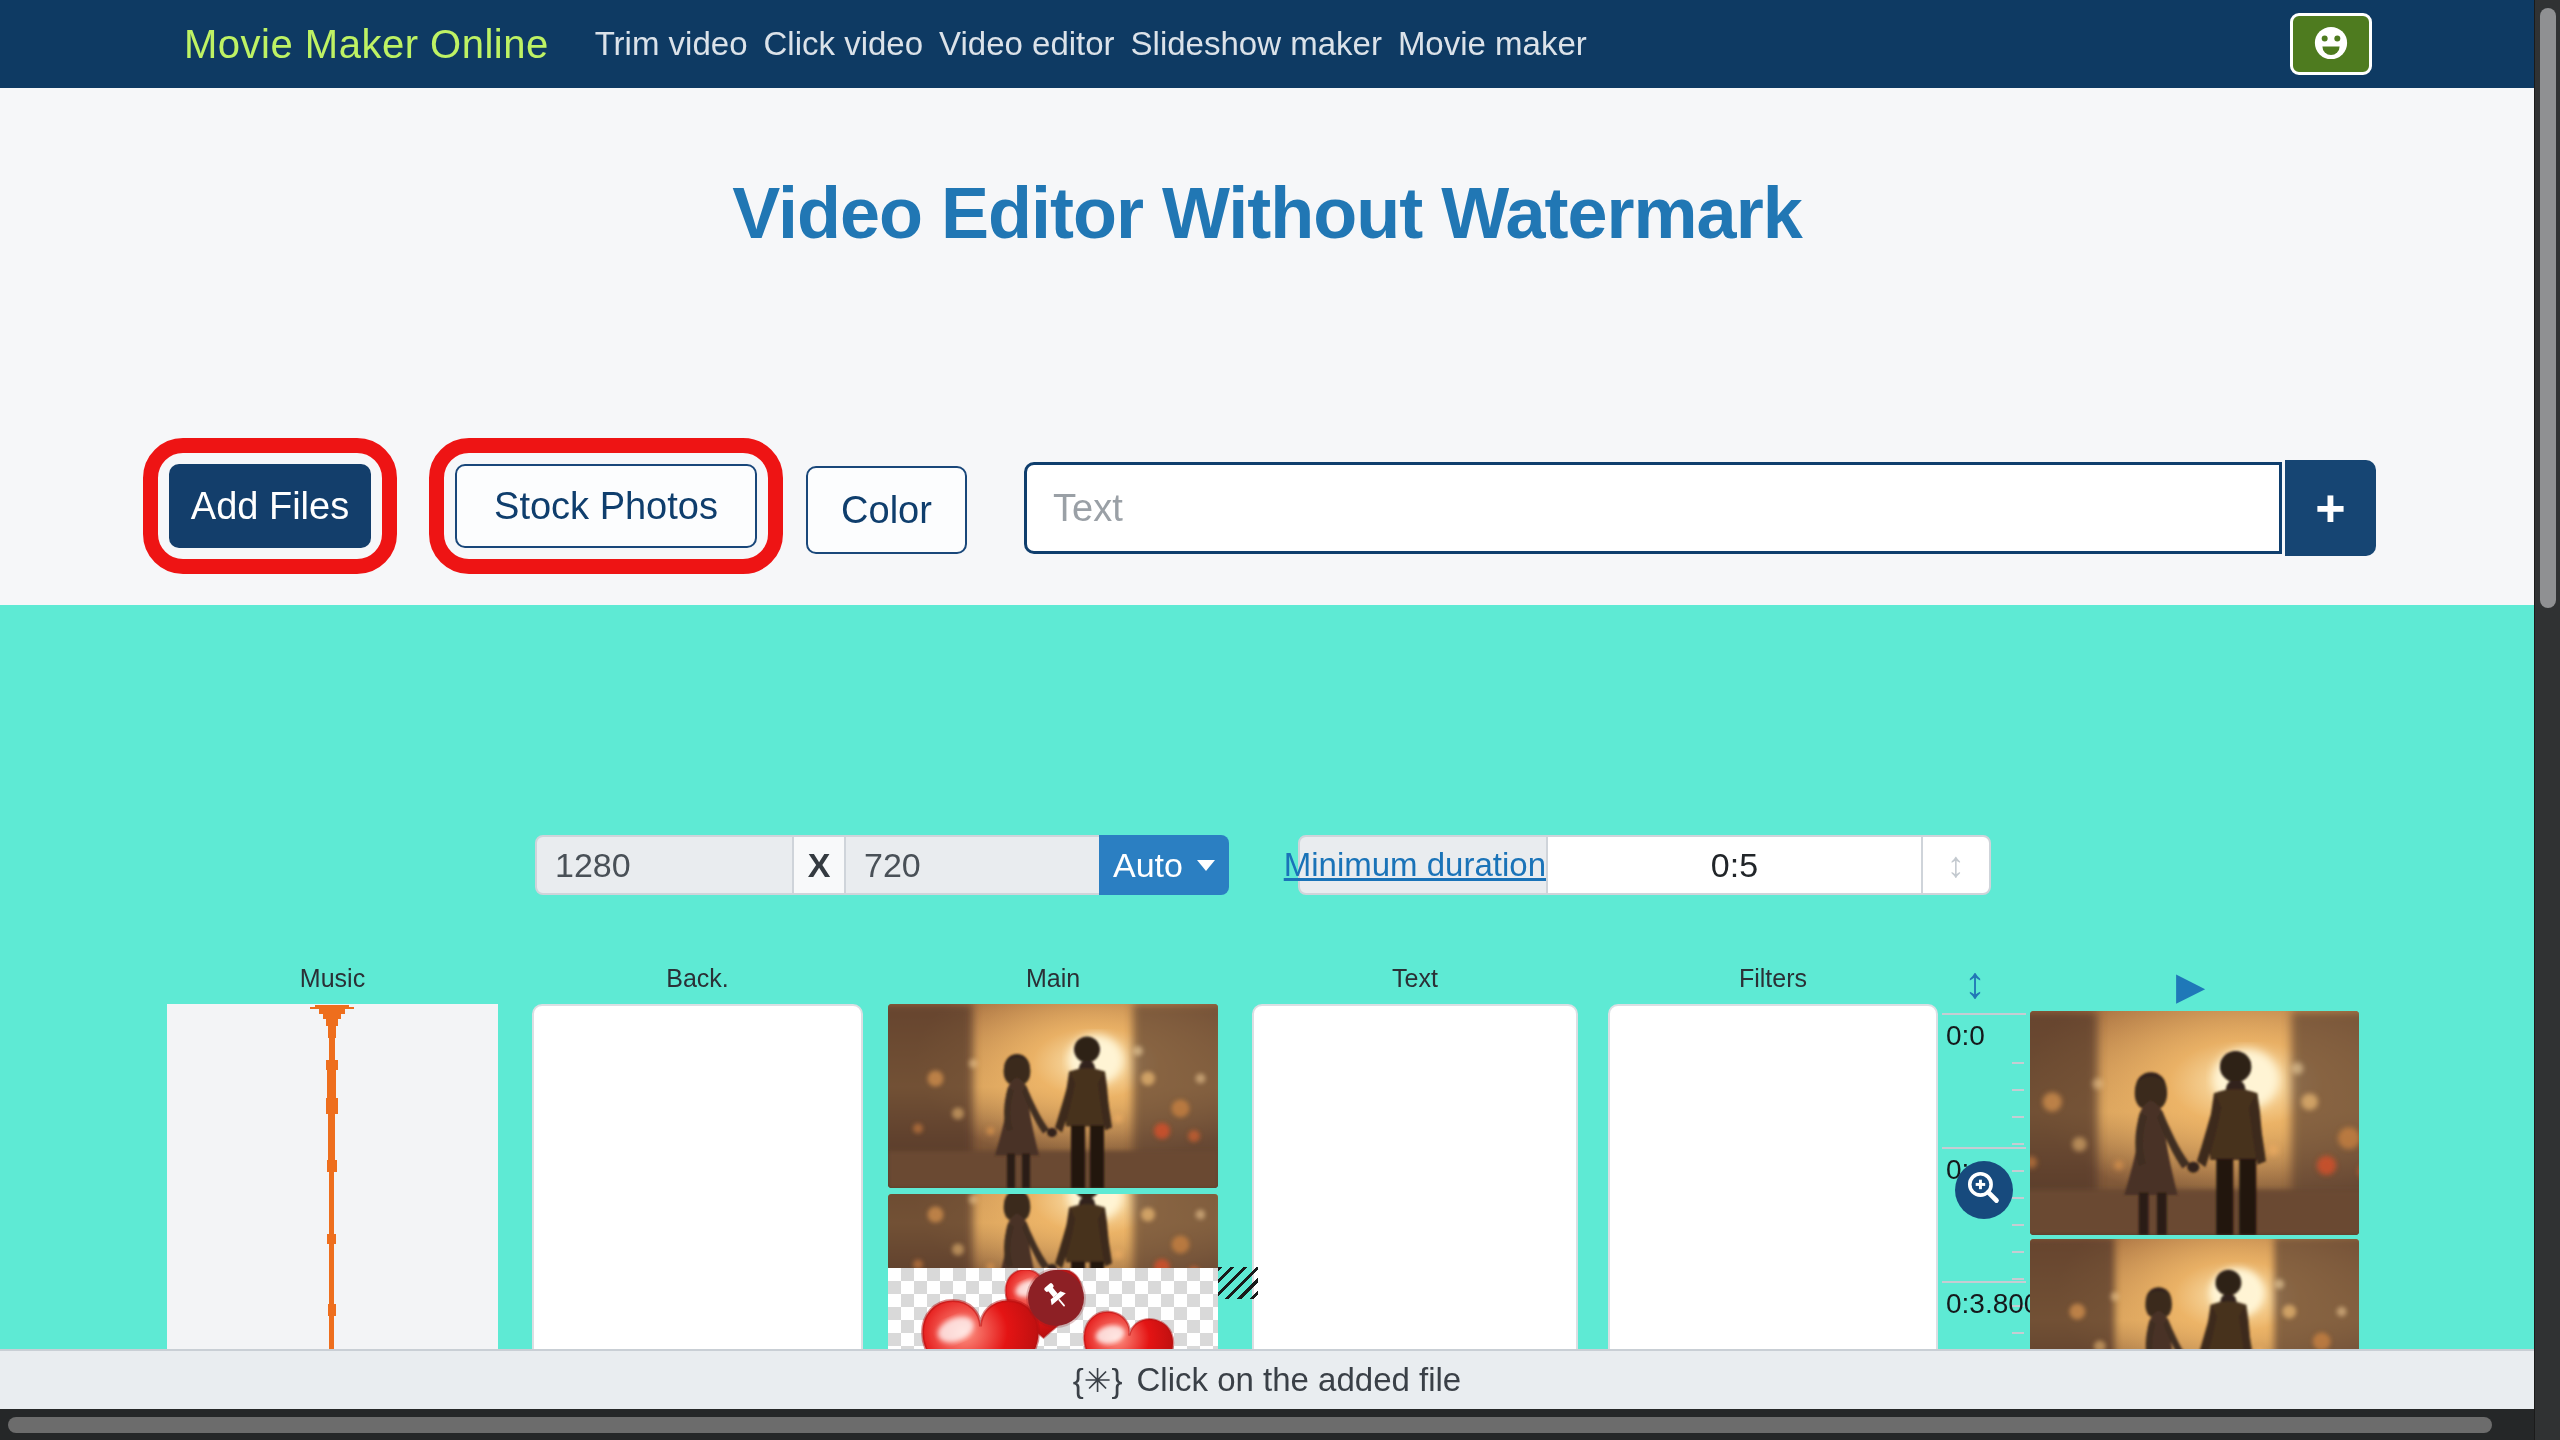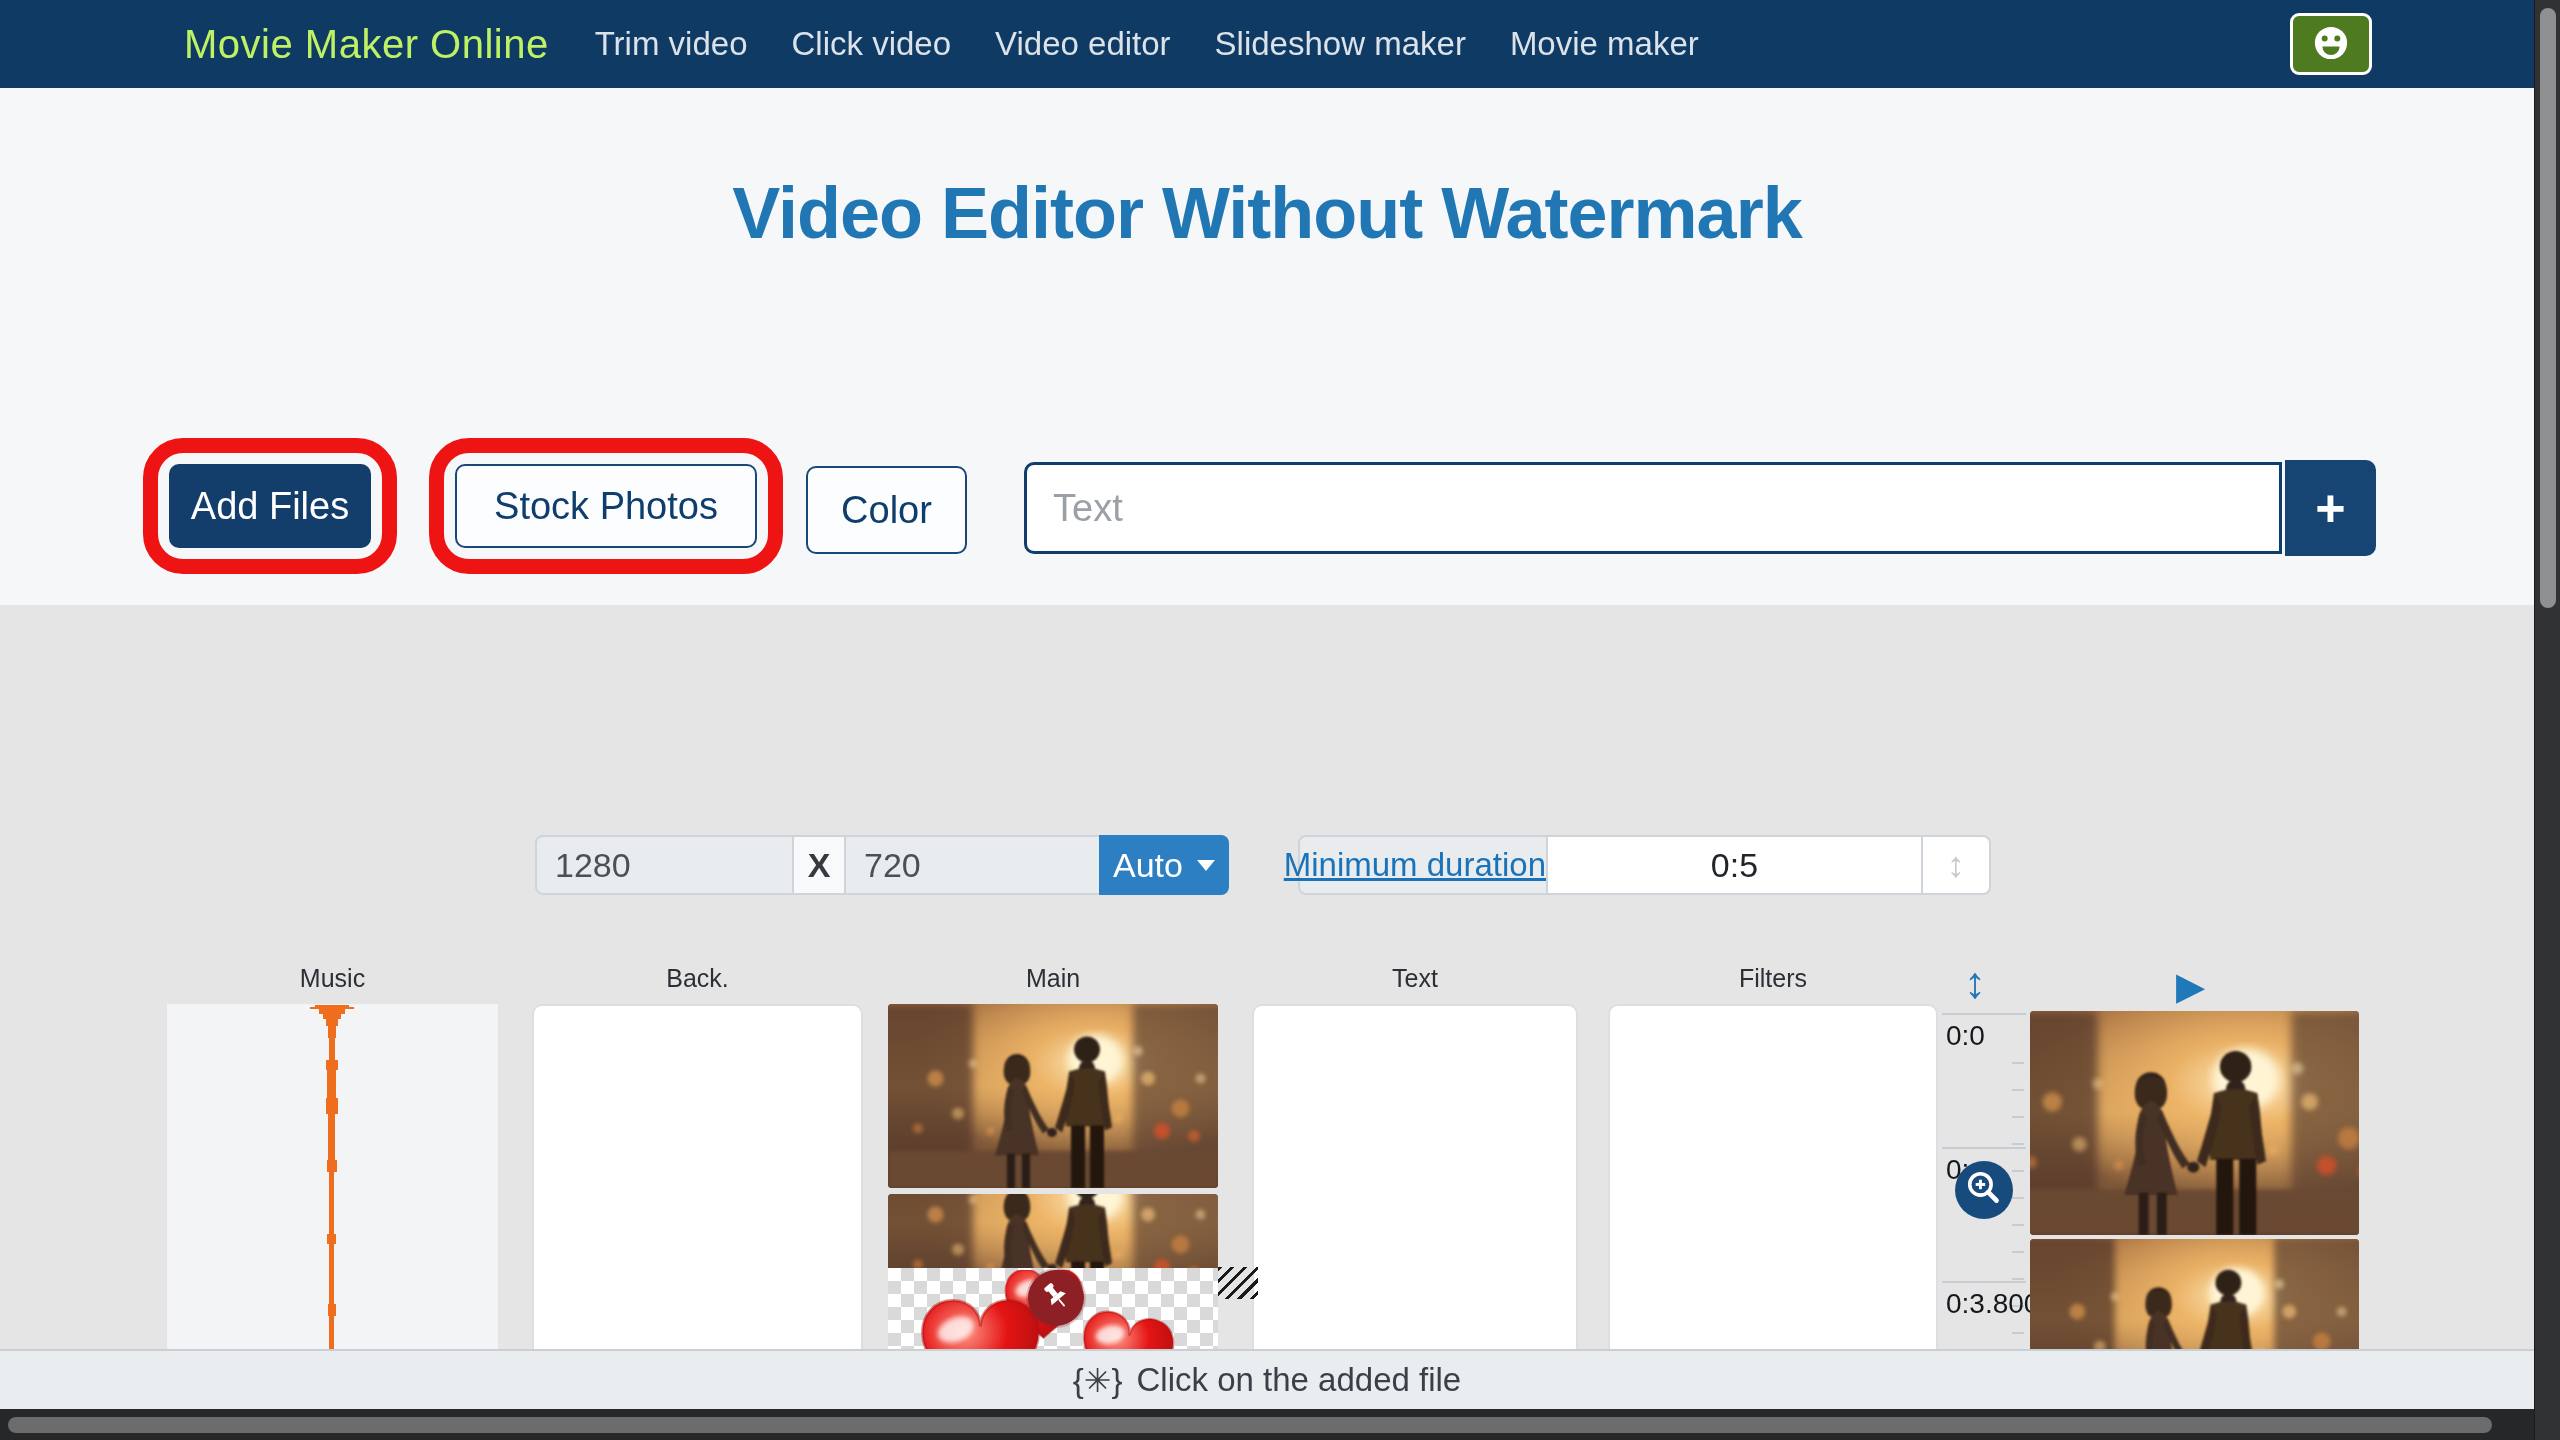--- a/index.html
+++ b/index.html
@@ -5,21 +5,21 @@
   * { box-sizing: border-box; margin: 0; padding: 0; }
   html,body { width:2560px; height:1440px; overflow:hidden; background:#fff;
     font-family:"Liberation Sans", sans-serif; }
   #screen { position:relative; width:2560px; height:1440px; overflow:hidden; }
 
   
   .navbar { position:absolute; left:0; top:0; width:2534px; height:88px;
     background:#0e3a63; display:flex; align-items:center; }
   .brand { margin-left:184px; color:#bef264; font-size:40px; font-weight:500;
     letter-spacing:.5px; white-space:nowrap; cursor:pointer; }
-  .navlinks { display:flex; margin-left:46px; gap:44px; }
+  .navlinks { display:flex; margin-left:46px; gap:16px; }
   .navlink { color:#dbe2e9; font-size:33px; white-space:nowrap; cursor:pointer; }
   .smiley-btn { margin-left:auto; margin-right:162px; width:82px; height:62px;
     background:#4e7b1f; border:3px solid #ffffff; border-radius:9px;
     display:flex; align-items:center; justify-content:center; cursor:pointer; }
 
   
   .hero { position:absolute; left:0; top:88px; width:2534px; height:517px; background:#f6f7f9; }
   .hero-title { padding-top:84px; text-align:center; color:#2177b4;
     font-size:72px; font-weight:bold; letter-spacing:-1px; }
   .hero-sub { margin-top:50px; text-align:center; color:#40464c; font-size:35px; }
@@ -39,21 +39,21 @@
     border:3px solid #0f3e6d; border-radius:10px 0 0 10px; background:#fff;
     font-size:38px; color:#333; padding:0 26px; outline:none;
     font-family:"Liberation Sans", sans-serif; }
   #text-input::placeholder { color:#9aa0a6; }
   #btn-addtext { position:absolute; left:2285px; top:372px; width:91px; height:96px;
     background:#164573; color:#fff; font-size:52px; font-weight:bold;
     border:none; border-radius:0 10px 10px 0; display:flex; align-items:center;
     justify-content:center; cursor:pointer; }
 
   
-  .workspace { position:absolute; left:0; top:605px; width:2534px; height:744px; background:#e5e5e5; }
+  .workspace { position:absolute; left:0; top:605px; width:2534px; height:744px; background:#5eead4; }
 
   .size-group { position:absolute; left:535px; top:230px; height:60px; display:flex; }
   .seg { border:2px solid #cfd4da; height:60px; font-size:34px; display:flex; align-items:center; }
   .seg-input { background:#e9ecef; color:#495057; padding:0 18px; outline:none;
     font-family:"Liberation Sans", sans-serif; font-size:34px; border:2px solid #cfd4da; height:60px; }
   #w-input { width:259px; border-radius:8px 0 0 8px; }
   #x-sep { width:54px; background:#f8f9fa; color:#343a40; font-weight:bold;
     justify-content:center; margin-left:-2px; }
   #h-input { width:257px; margin-left:-2px; }
   #auto-btn { width:130px; margin-left:-2px; background:#2b7fc2; color:#ffffff;

